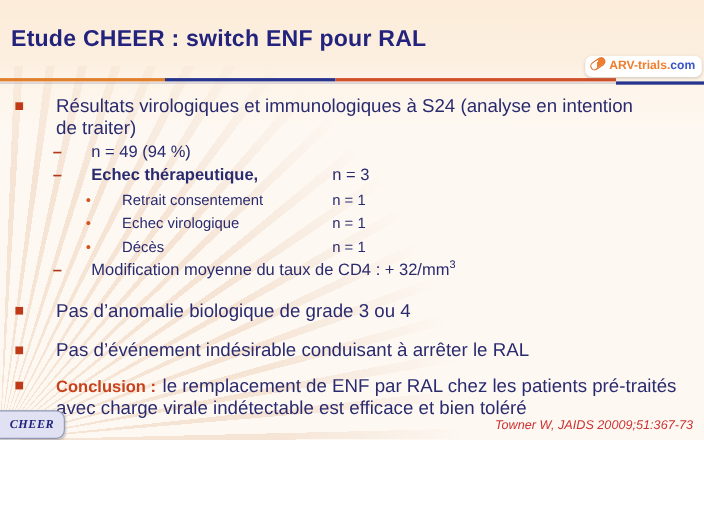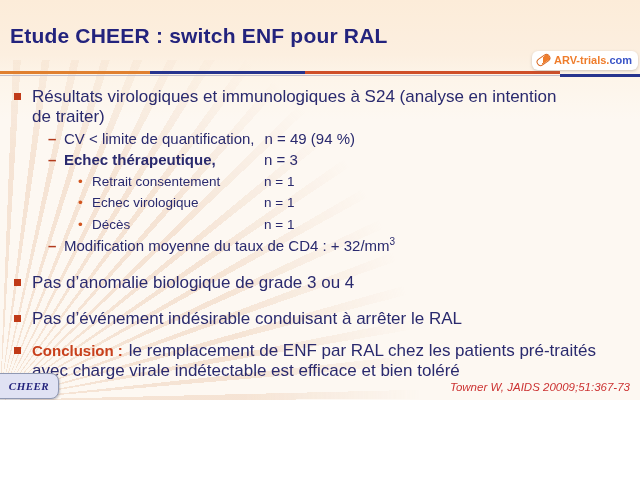--- a/index.html
+++ b/index.html
@@ -29,35 +29,35 @@
   .rule-seg { position:absolute; height:3px; top:71px; }
   .seg1 { left:0;   width:150px; background:#e0802f; }
   .seg2 { left:150px; width:155px; background:#26348e; }
   .seg3 { left:305px; width:255px; background:#cf4f28; }
   .seg4 { left:560px; width:80px; top:74px; background:#26348e; }
   .rule-shadow { position:absolute; top:75px; left:0; width:560px; height:1px; background:#c4c0cb; }
 
   .logo {
     position:absolute; top:51px; right:2px; background:#ffffff;
     border-radius:6px; padding:3px 6px 4px 4px;
-    display:flex; align-items:center; gap:3px;
+    display:flex; gap:3px;
     box-shadow:0 1px 3px rgba(120,110,100,0.35);
   }
   .pill {
     width:15px; height:8px; border-radius:5px; transform:rotate(-35deg);
     background:linear-gradient(135deg, #ffffff 46%, #ef7d2c 46%);
     border:1px solid #d96b25; flex:0 0 auto;
   }
   .logo-text { font-size:11px; font-weight:bold; white-space:nowrap; }
   .logo-main { color:#ef7d2c; }
   .logo-dot  { color:#ef7d2c; }
   .logo-tld  { color:#3a55c8; }
 
   .content { position:absolute; top:87px; left:14px; width:612px; color:#2a2a6e; }
-  .row { display:flex; align-items:flex-start; margin-bottom:2px; }
+  .row { display:flex; align-items:flex-start; margin-bottom:2px;gap:19px; }
   .l1 { font-size:17px; line-height:1.17; }
   .sq { flex:0 0 auto; width:7px; height:7px; background:#c03a18; margin:6px 11px 0 0; }
   .l2 { padding-left:34px; font-size:15px; line-height:1.3; }
   .dash { flex:0 0 auto; width:10px; margin-right:6px; color:#b23a1c; font-weight:bold; }
   .l3 { padding-left:64px; font-size:13.5px; line-height:1.44; }
   .dot { flex:0 0 auto; width:8px; margin-right:6px; color:#d2551f; }
   .lbl200 { flex:0 0 auto; width:200px;font-weight:bold; }
   .lbl172 { flex:0 0 auto; width:172px; }
   .lbl-auto { margin-right:10px; }
   .mt  { margin-top:17px; }
@@ -101,21 +101,20 @@
 
   <div class="content">
 
     <div class="row l1">
       <span class="sq"></span>
       <div class="w545">Résultats virologiques et immunologiques à S24 (analyse en intention de traiter)</div>
     </div>
 
     <div class="row l2">
       <span class="dash">–</span>
-      <span class="lbl-auto">CV &lt; limite de quantification,</span>
       <span>n = 49 (94 %)</span>
     </div>
 
     <div class="row l2">
       <span class="dash">–</span>
       <span class="lbl200">Echec thérapeutique,</span>
       <span>n = 3</span>
     </div>
 
     <div class="row l3">

